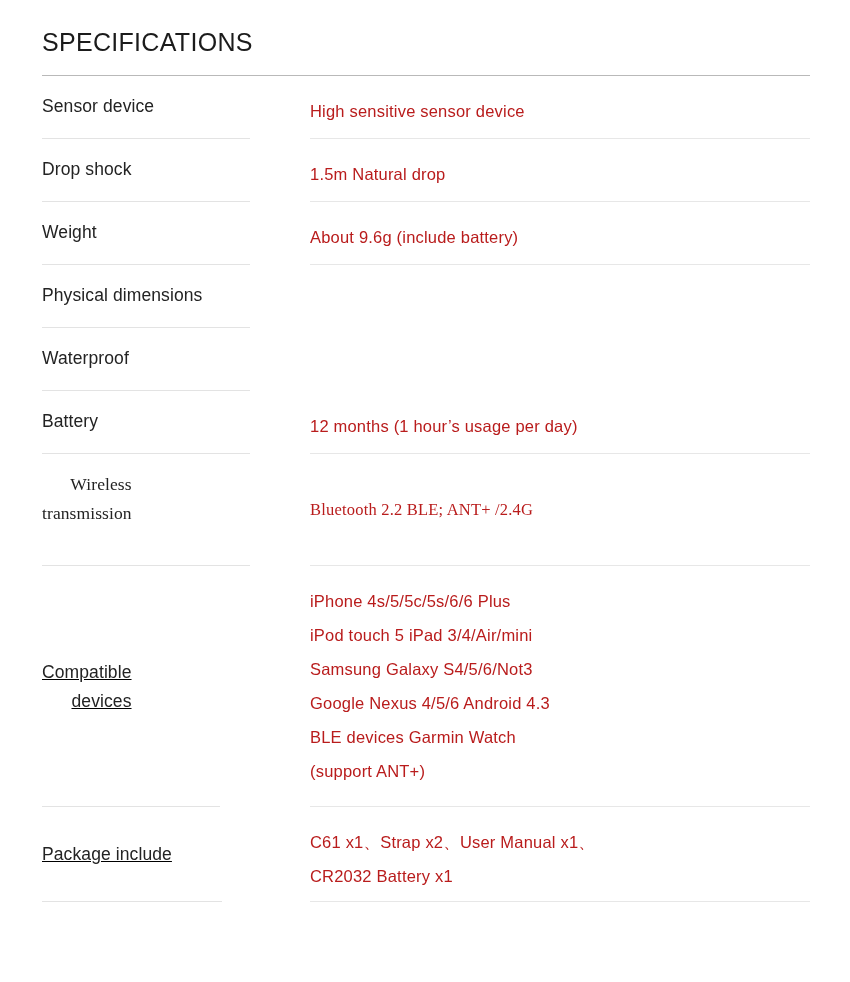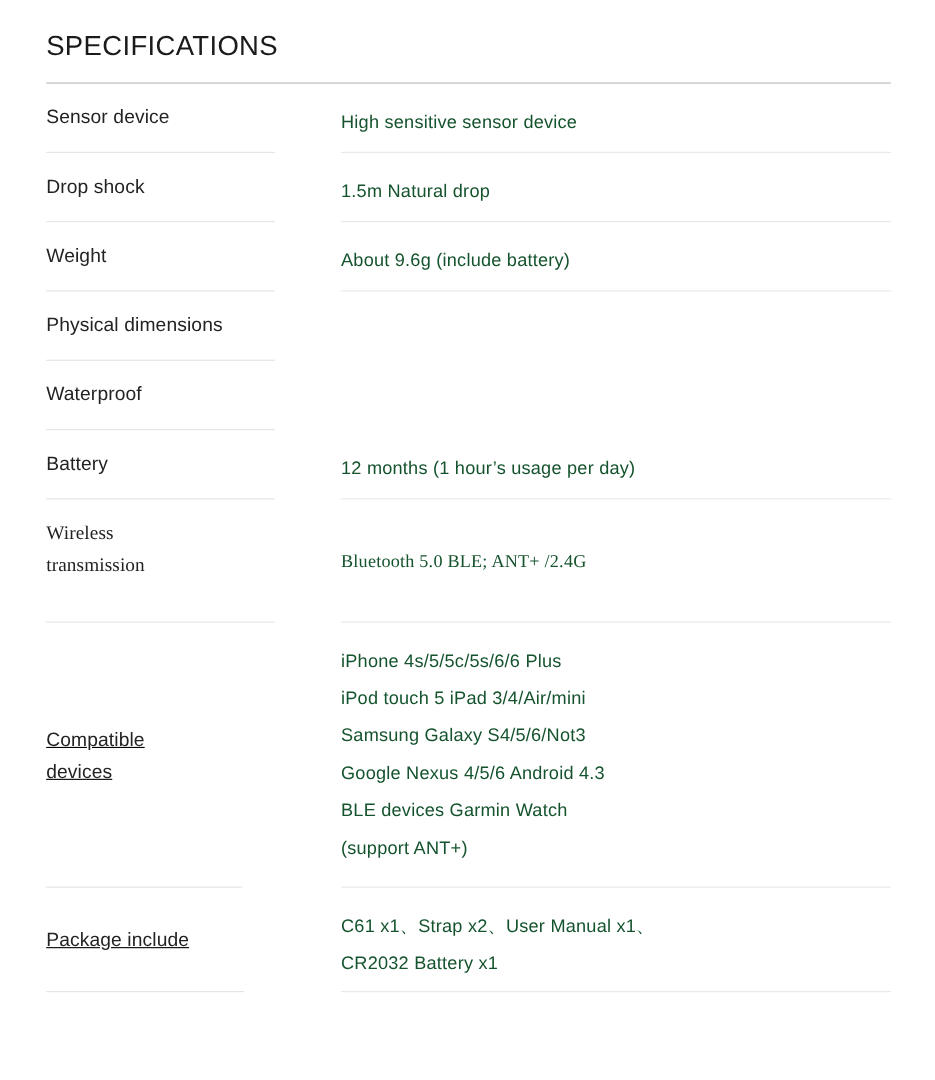--- a/index.html
+++ b/index.html
@@ -59,20 +59,21 @@
 
   .cell-label {
     width: 268px;
     flex: 0 0 268px;
     box-sizing: border-box;
     position: relative;
     display: flex;
     align-items: flex-start;
     padding-top: 16px;
     padding-right: 18px;
+    text-align: right;
   }
   .cell-label.v-center {
     align-items: center;
     padding-top: 0;
     text-decoration: underline;
   }
 
   .label-text {
     font-size: 17.5px;
     line-height: 29px;
@@ -92,21 +93,21 @@
     padding-right: 40px;
   }
   .cell-value.v-center {
     align-items: center;
     padding-top: 0;
   }
 
   .value-text {
     font-size: 16.5px;
     line-height: 34px;
-    color: #14532d;
+    color: #b91c1c;
     font-weight: 400;
     letter-spacing: 0.2px;
     white-space: pre-line;
   }
 
   
   .cell-label::after {
     content: "";
     position: absolute;
     left: 0;
@@ -194,21 +195,21 @@
         <span class="value-text">12 months (1 hour’s usage per day)</span>
       </div>
     </div>
 
     <div class="spec-row h-two row-short">
       <div class="cell-label">
         <span class="label-text">Wireless
 transmission</span>
       </div>
       <div class="cell-value v-center">
-        <span class="value-text">Bluetooth 5.0 BLE; ANT+ /2.4G</span>
+        <span class="value-text">Bluetooth 2.2 BLE; ANT+ /2.4G</span>
       </div>
     </div>
 
     <div class="spec-row h-list row-tall">
       <div class="cell-label v-center">
         <span class="label-text">Compatible
 devices</span>
       </div>
       <div class="cell-value">
         <span class="value-text">iPhone 4s/5/5c/5s/6/6 Plus

